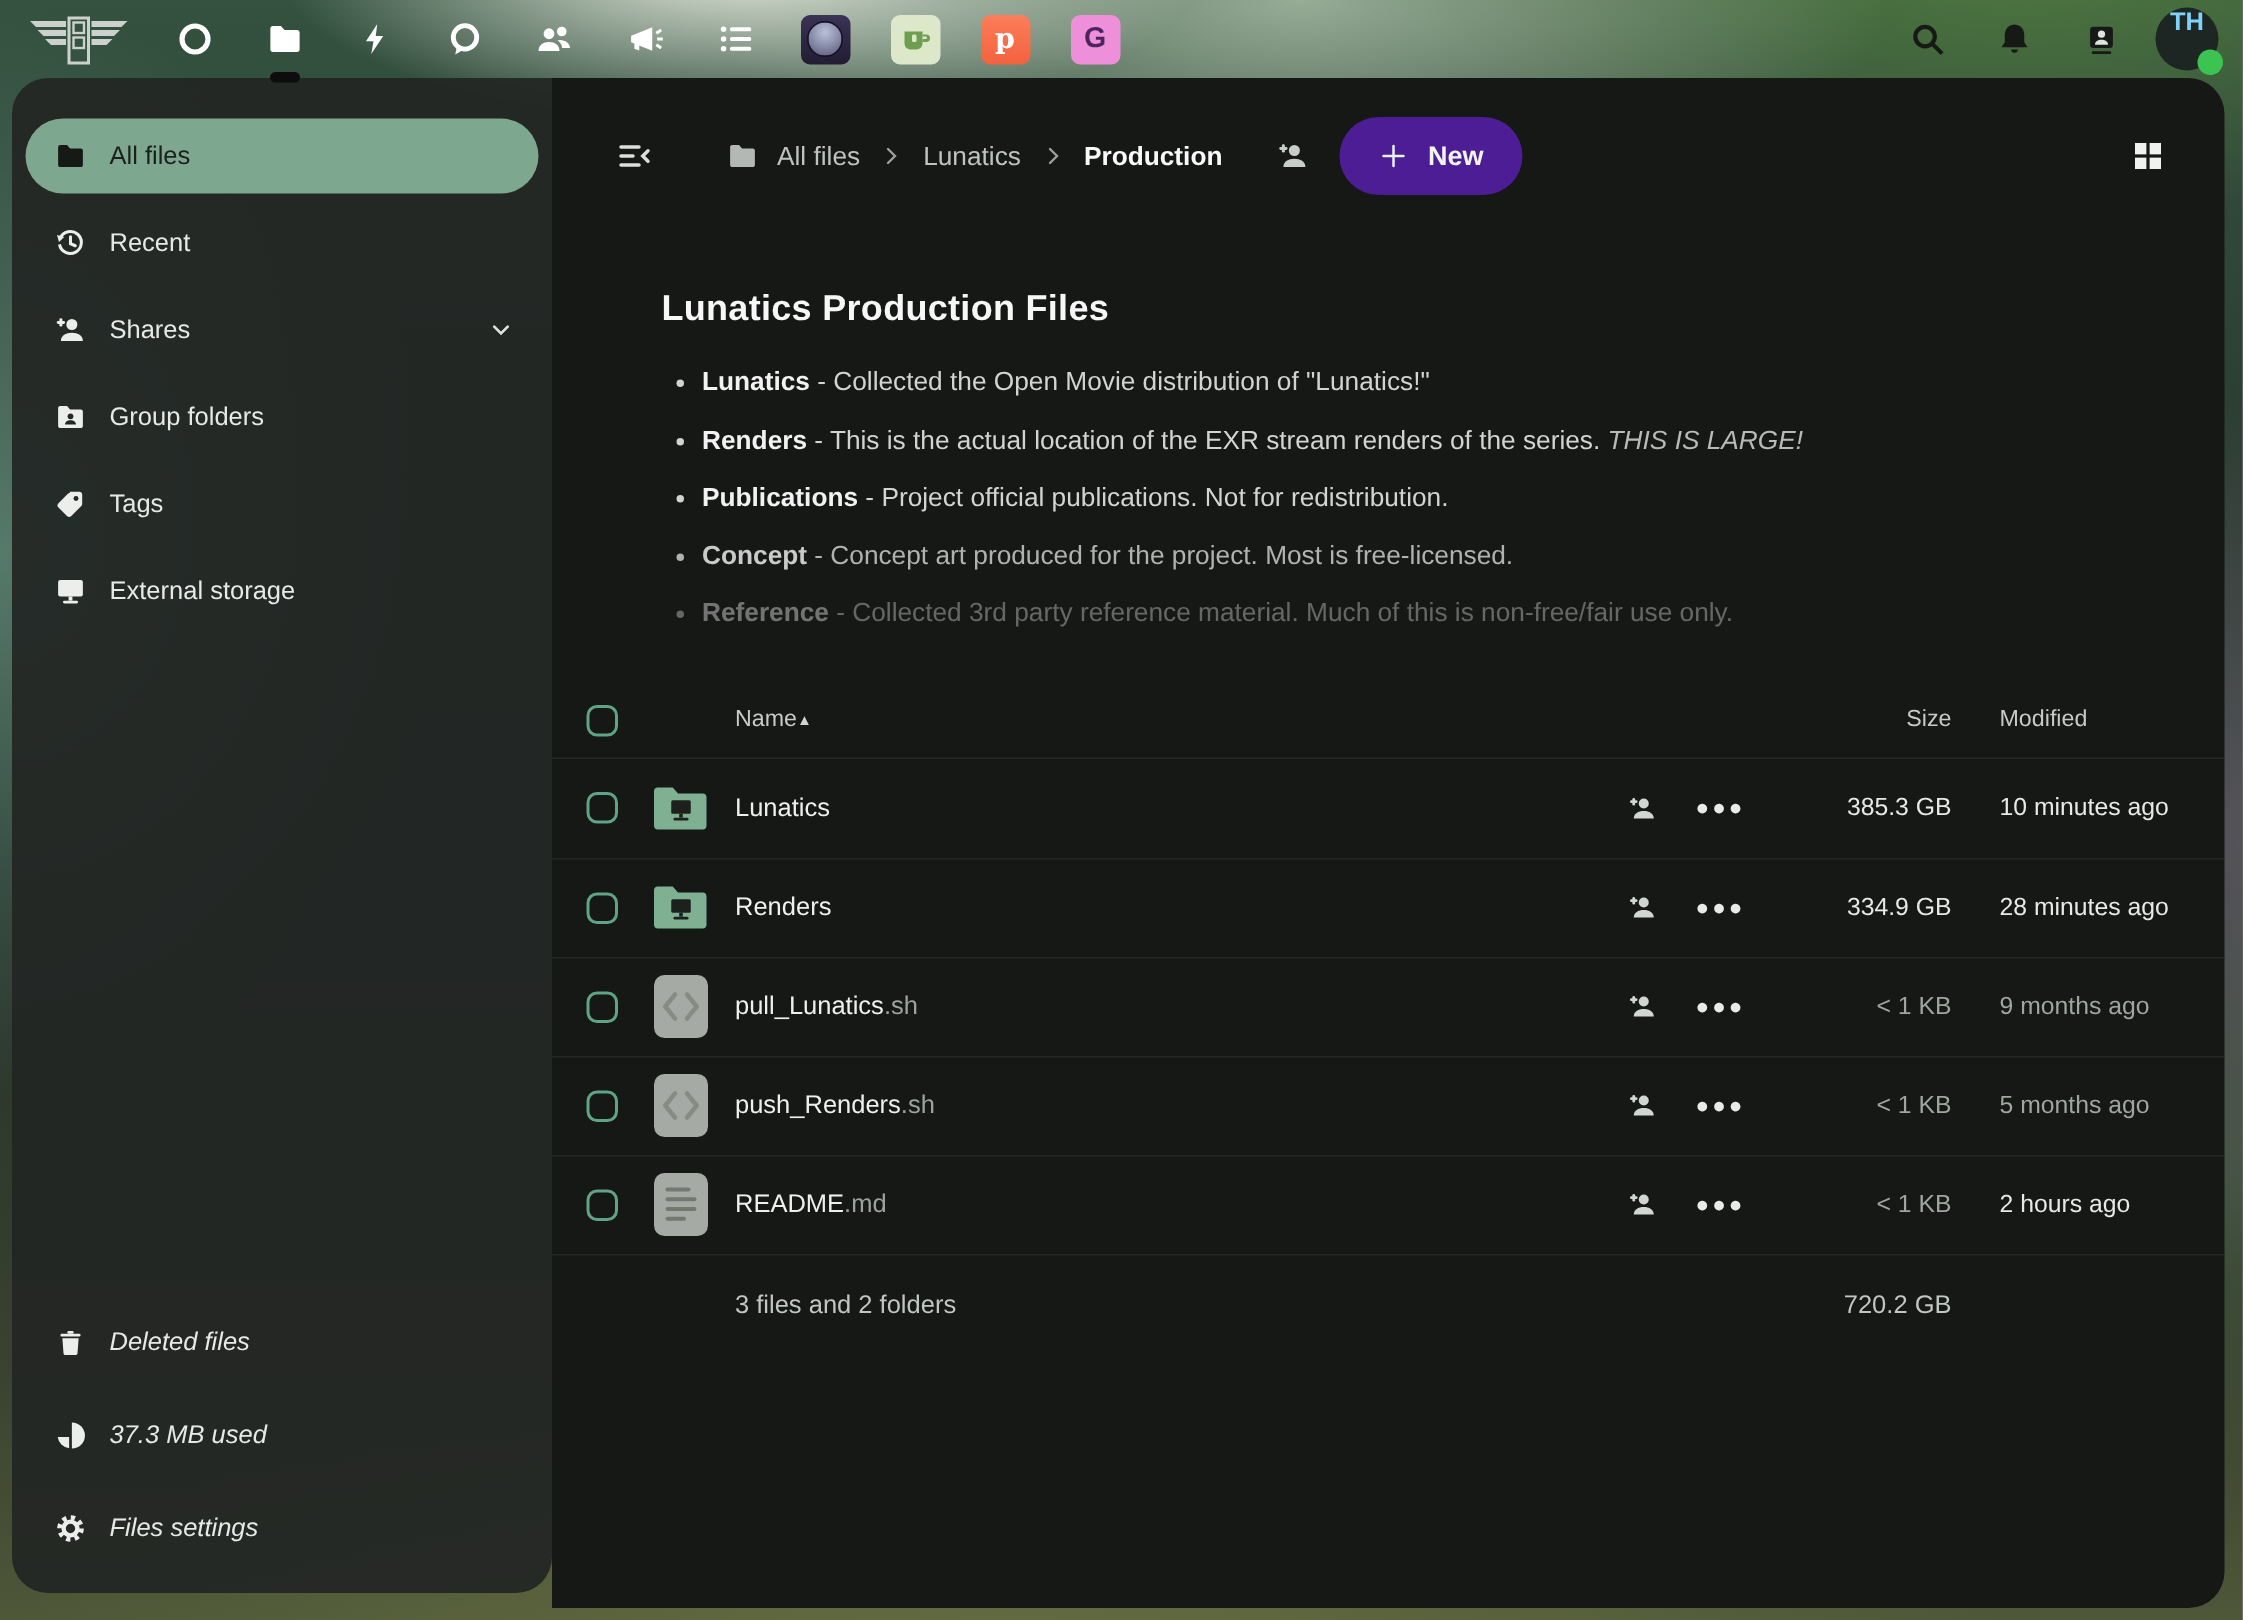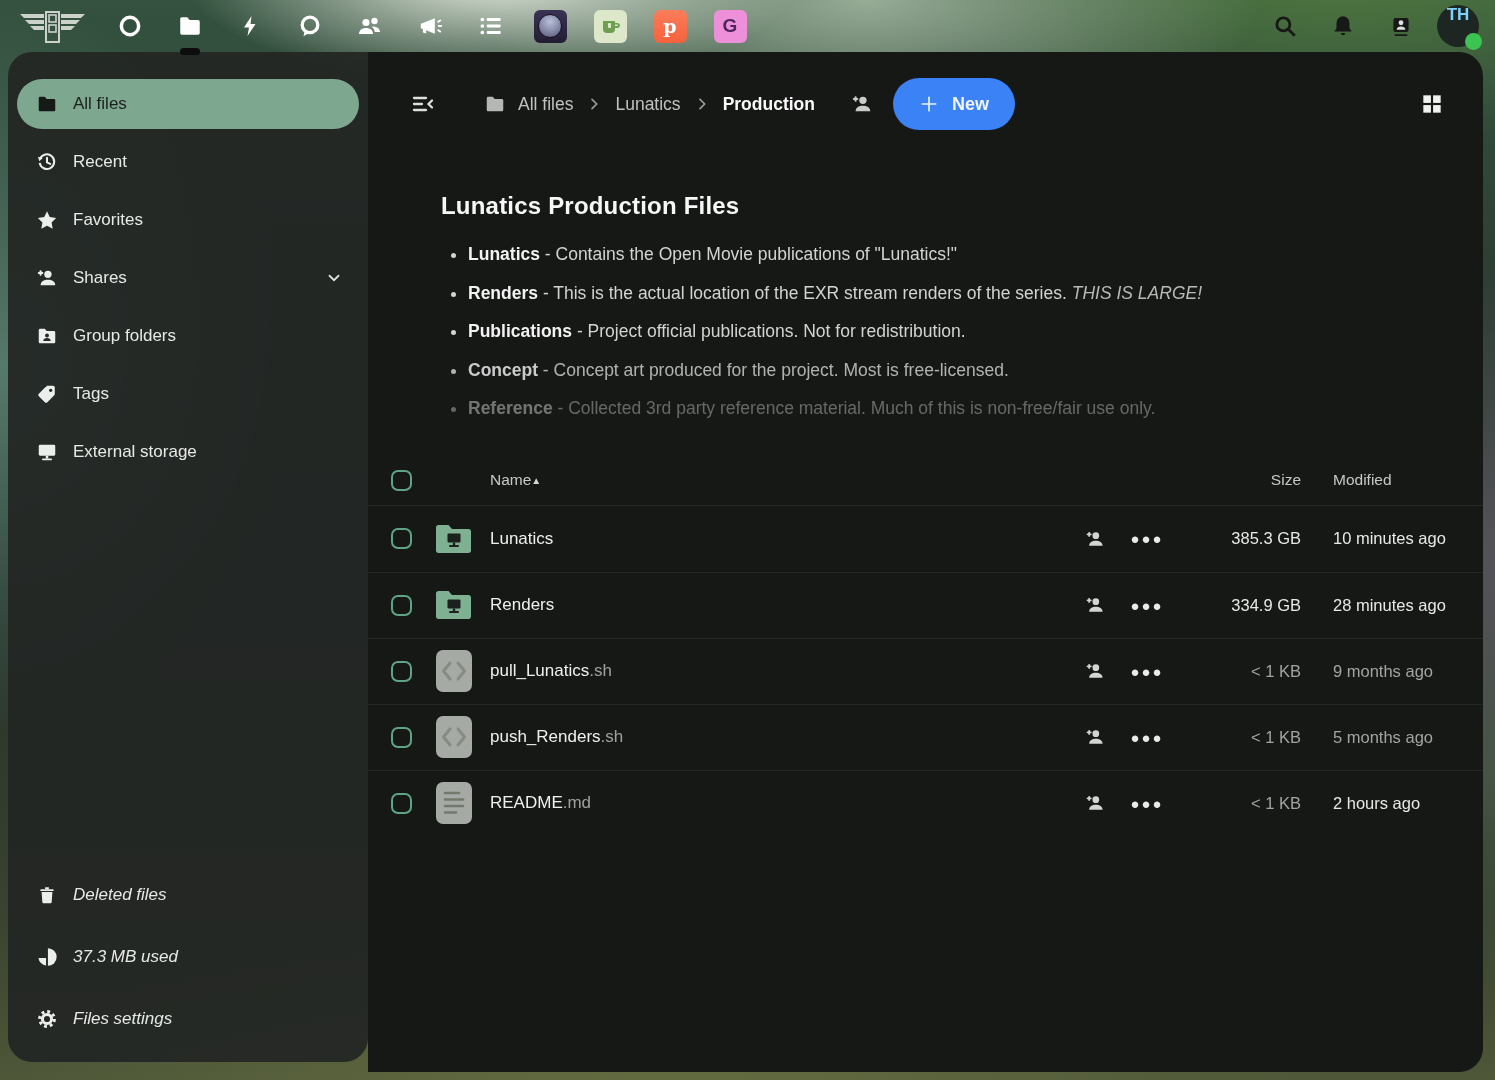--- a/index.html
+++ b/index.html
@@ -47,21 +47,21 @@
   
   .panel { flex:1; height:1020px; background:#161816; border-radius:0 24px 24px 0; display:flex; flex-direction:column; }
   .toolbar { display:flex; align-items:center; padding:26px 30px 0 34px; }
   .tbtn { background:none; border:none; color:#dcdfdc; width:42px; height:42px; display:flex; align-items:center; justify-content:center; cursor:pointer; }
   .breadcrumb { display:flex; align-items:center; gap:13px; margin-left:40px; font-size:17.5px; }
   .crumb { color:#bfc3bf; background:none; border:none; font-size:17.5px; cursor:pointer; display:flex; align-items:center; gap:12px; }
   .crumb.current { color:#fafafa; font-weight:bold; }
   .crumb-sep { color:#9ba09b; display:flex; }
   .bc-folder { color:#b4b8b4; display:flex; }
   .share-top { margin-left:26px; color:#c9cdc9; }
-  .new-btn { margin-left:10px; height:52px; border-radius:26px; background:#3b82f6; border:none; color:#f2f4f2; font-size:18px; font-weight:bold; display:flex; align-items:center; gap:13px; padding:0 26px; cursor:pointer; }
+  .new-btn { margin-left:10px; height:52px; border-radius:26px; background:#4c1d95; border:none; color:#f2f4f2; font-size:18px; font-weight:bold; display:flex; align-items:center; gap:13px; padding:0 26px; cursor:pointer; }
   .new-btn .plus { color:#e9f3ec; display:flex; }
   .grid-btn { margin-left:auto; color:#f0f2f0; }
   
   .desc { padding:62px 40px 0 73px; }
   .desc h1 { font-size:24px; font-weight:bold; color:#f6f7f6; letter-spacing:.2px; }
   .desc .intro { margin-top:24px; font-size:17.5px; color:#d6d8d6; }
   .desc ul { margin:24px 0 0 27px; }
   .desc li { font-size:17.5px; color:#d2d4d2; margin-bottom:17.5px; }
   .desc li b { color:#f1f2f1; }
   .desc li i { color:#b7bab7; }
@@ -239,28 +239,20 @@
               <path d="M4.5 8.5A8 8 0 1 1 4 13"></path>
               <polyline points="12,7.5 12,12.5 15.5,14" stroke-linecap="round"></polyline>
             </g>
             <polygon fill="currentColor" points="2.2,6.2 7.4,7.6 3.6,11.3"></polygon>
           </svg>
       </span>
       <span class="nav-label">Recent</span>
     </button>
     <button class="nav-item">
       <span class="nav-ic">
-        <svg class="ic" width="22" height="22" viewBox="0 0 24 24">
-            <polygon fill="currentColor" points="12,2.5 15,8.8 22,9.8 17,14.6 18.2,21.5 12,18.2 5.8,21.5 7,14.6 2,9.8 9,8.8"></polygon>
-          </svg>
-      </span>
-      <span class="nav-label">Favorites</span>
-    </button>
-    <button class="nav-item">
-      <span class="nav-ic">
         <svg class="ic" width="24" height="22" viewBox="0 0 24 24">
             <g fill="currentColor">
               <circle cx="13" cy="8" r="4"></circle>
               <path d="M5 20c0-4 3.6-6 8-6s8 2 8 6z"></path>
               <rect x="2" y="5.4" width="6" height="2.2" rx="1"></rect>
               <rect x="3.9" y="3.5" width="2.2" height="6" rx="1"></rect>
             </g>
           </svg>
       </span>
       <span class="nav-label">Shares</span>
@@ -405,21 +397,21 @@
               <rect x="4" y="13" width="7" height="7"></rect>
               <rect x="13" y="13" width="7" height="7"></rect>
             </g>
           </svg>
       </button>
     </div>
 
     <section class="desc">
       <h1>Lunatics Production Files</h1>
       <ul>
-        <li><b>Lunatics</b><span> - Contains the Open Movie publications of "Lunatics!"</span><i></i></li>
+        <li><b>Lunatics</b><span> - Collected the Open Movie distribution of "Lunatics!"</span><i></i></li>
         <li><b>Renders</b><span> - This is the actual location of the EXR stream renders of the series. </span><i>THIS IS LARGE!</i></li>
         <li><b>Publications</b><span> - Project official publications. Not for redistribution.</span><i></i></li>
         <li><b>Concept</b><span> - Concept art produced for the project. Most is free-licensed.</span><i></i></li>
         <li><b>Reference</b><span> - Collected 3rd party reference material. Much of this is non-free/fair use only.</span><i></i></li>
       </ul>
     </section>
 
     <section class="ftable">
       <div class="fgrid fhead">
         <span class="cb"></span>
@@ -570,15 +562,19 @@
                 <rect x="2" y="5.4" width="6" height="2.2" rx="1"></rect>
                 <rect x="3.9" y="3.5" width="2.2" height="6" rx="1"></rect>
               </g>
             </svg>
           </button>
         <button class="rowbtn dots">●●●</button>
         <span class="fsize dim">&lt; 1 KB</span>
         <span class="fmod bright">2 hours ago</span>
       </div>
 
+      <div class="fgrid fsummary">
+        <span class="scount">3 files and 2 folders</span>
+        <span class="stotal">720.2 GB</span>
+      </div>
     </section>
   </main>
 </div>
 
 </body></html>

